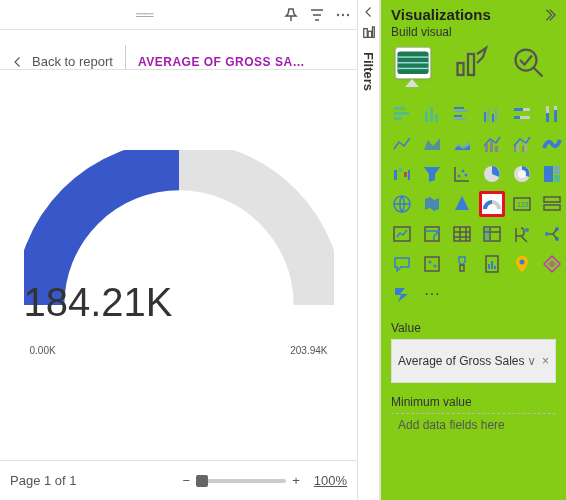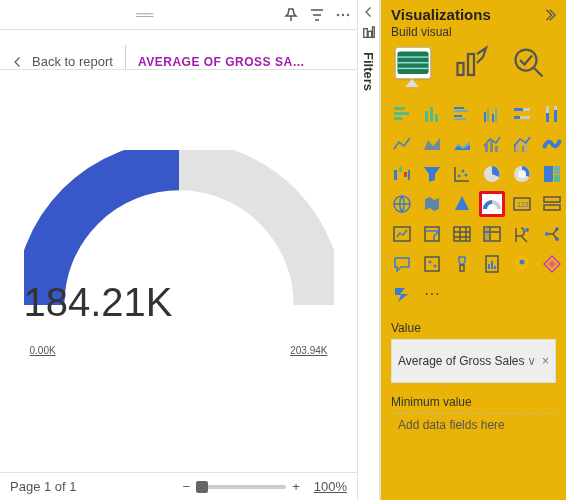--- a/index.html
+++ b/index.html
@@ -43,46 +43,46 @@
     border-bottom: 1px solid #e1e1e1;
   }
   .back { display:flex; align-items:center; gap:8px; color:#555; cursor:pointer;}
   .vdiv { width:1px; height:24px; background:#ccc;}
   .report-title { font-size:12px; letter-spacing:0.5px; font-weight:600; color:#a21caf; white-space:nowrap; overflow:hidden; text-overflow:ellipsis; max-width:170px;}
   
   .gauge-wrap { position:relative; width:100%; height:320px; padding-top:80px;}
   .gauge { position:relative; width:310px; height:220px; margin:0 auto;}
   .gauge svg { width:100%; height:auto; display:block;}
   .gauge-value { position:absolute; top:130px; left:0; right:0; text-align:left; font-size:40px; color:#333; font-weight:300;}
-  .gauge-min, .gauge-max { position:absolute; top:195px; font-size:10px; color:#555;text-decoration:underline;}
+  .gauge-min, .gauge-max { position:absolute; top:195px; font-size:10px; color:#555;}
   .gauge-min { left:6px;}
   .gauge-max { right:6px;}
   
   .report-footer {
     position:absolute; bottom:0; left:0; right:0;
-    height:28px; border-top:1px solid #e1e1e1;
+    height:40px; border-top:1px solid #e1e1e1;
     display:flex; align-items:center; padding:0 10px; color:#555;
     gap:10px;
   }
   .zoom { margin-left:auto; display:flex; align-items:center; gap:6px; color:#555;}
   .zoom-track { width:90px; height:4px; background:#ccc; position:relative; border-radius:2px;}
   .zoom-thumb { position:absolute; left:0; top:-4px; width:12px; height:12px; background:#666; border-radius:2px;}
   
   .filters-strip {
     position:absolute; left:358px; top:0; width:22px; height:100%;
     border-right:1px solid #e1e1e1;
     display:flex; flex-direction:column; align-items:center;
     padding-top:6px; gap:8px;
     background:#fff;
   }
   .filters-label { writing-mode: vertical-rl; font-size:13px; color:#333; margin-top:4px; font-weight:600;}
   
   .vizpane {
     position:absolute; left:380px; top:0; right:0; height:100%;
-    background:#eab308;
+    background:#84cc16;
     border-left:1px solid #e1e1e1;
     display:flex; flex-direction:column;
   }
   .viz-header {
     display:flex; align-items:center; justify-content:space-between;
     padding:6px 10px 2px 10px;
   }
   .viz-header h2 { margin:0; font-size:15px; font-weight:700; color:#222;}
   .viz-sub { font-size:12px; color:#333; padding:0 10px 4px 10px;}
   .viz-tabs { display:flex; gap:22px; padding: 4px 14px 0 14px;}

